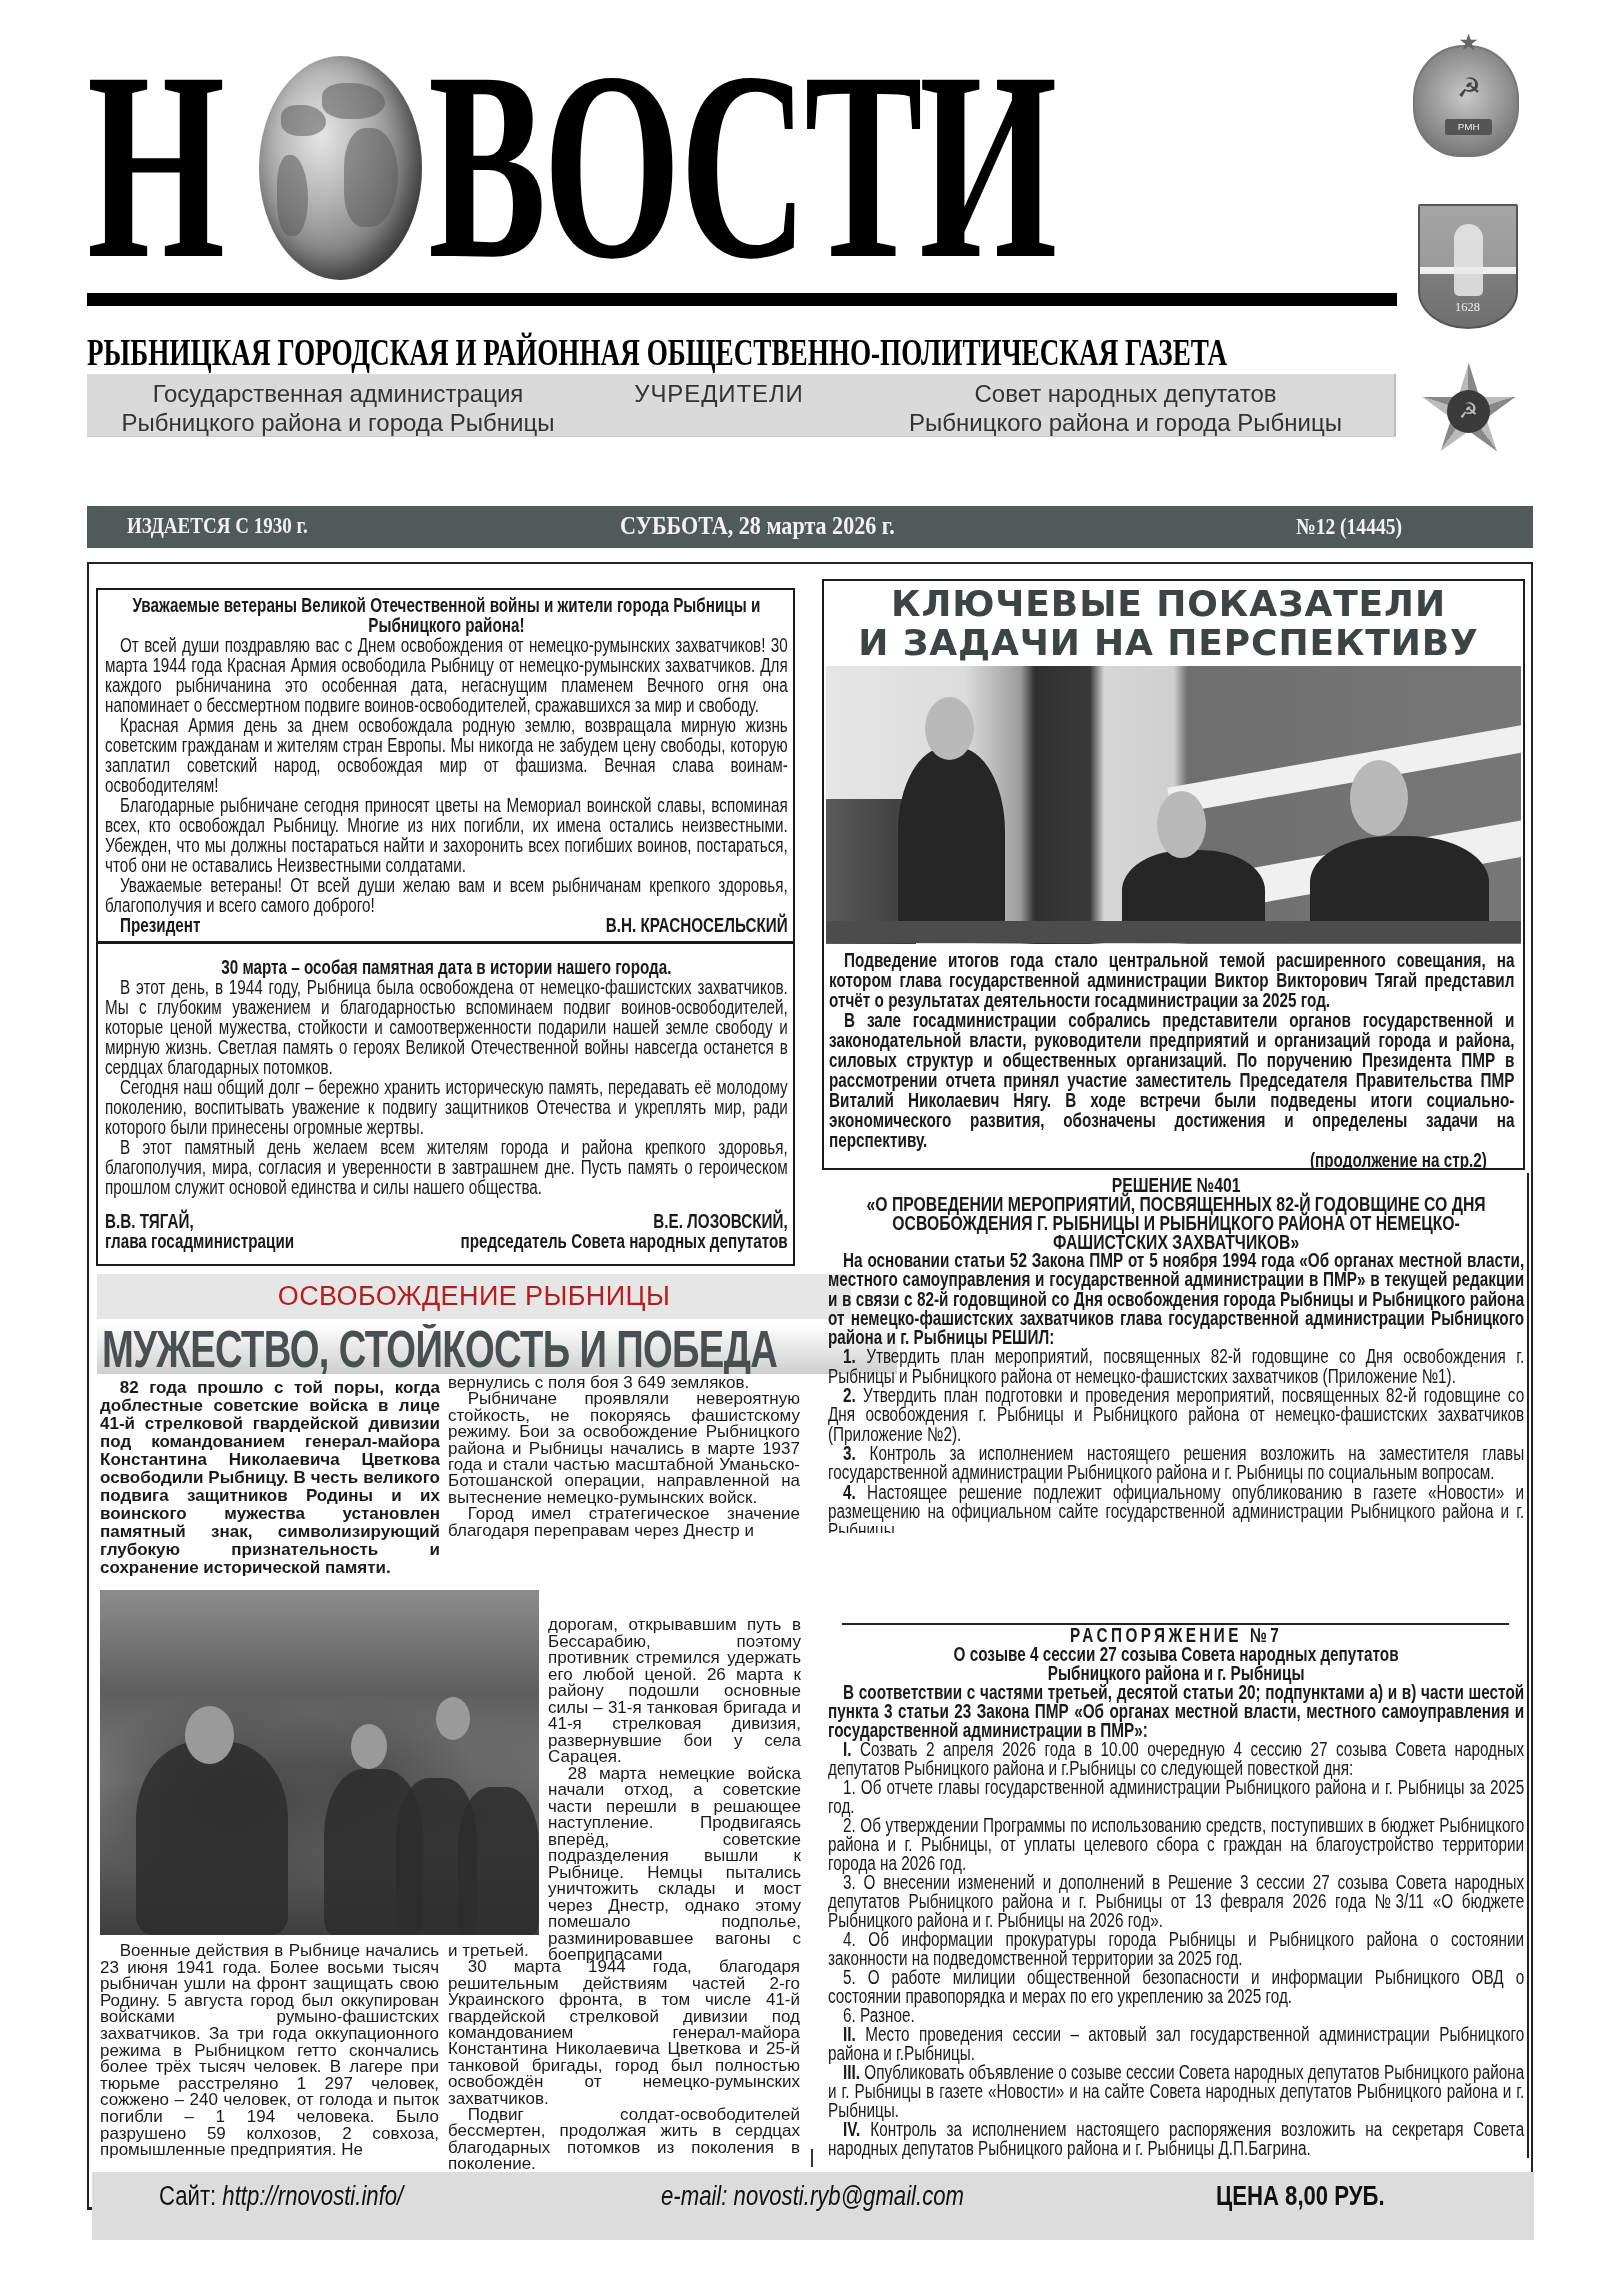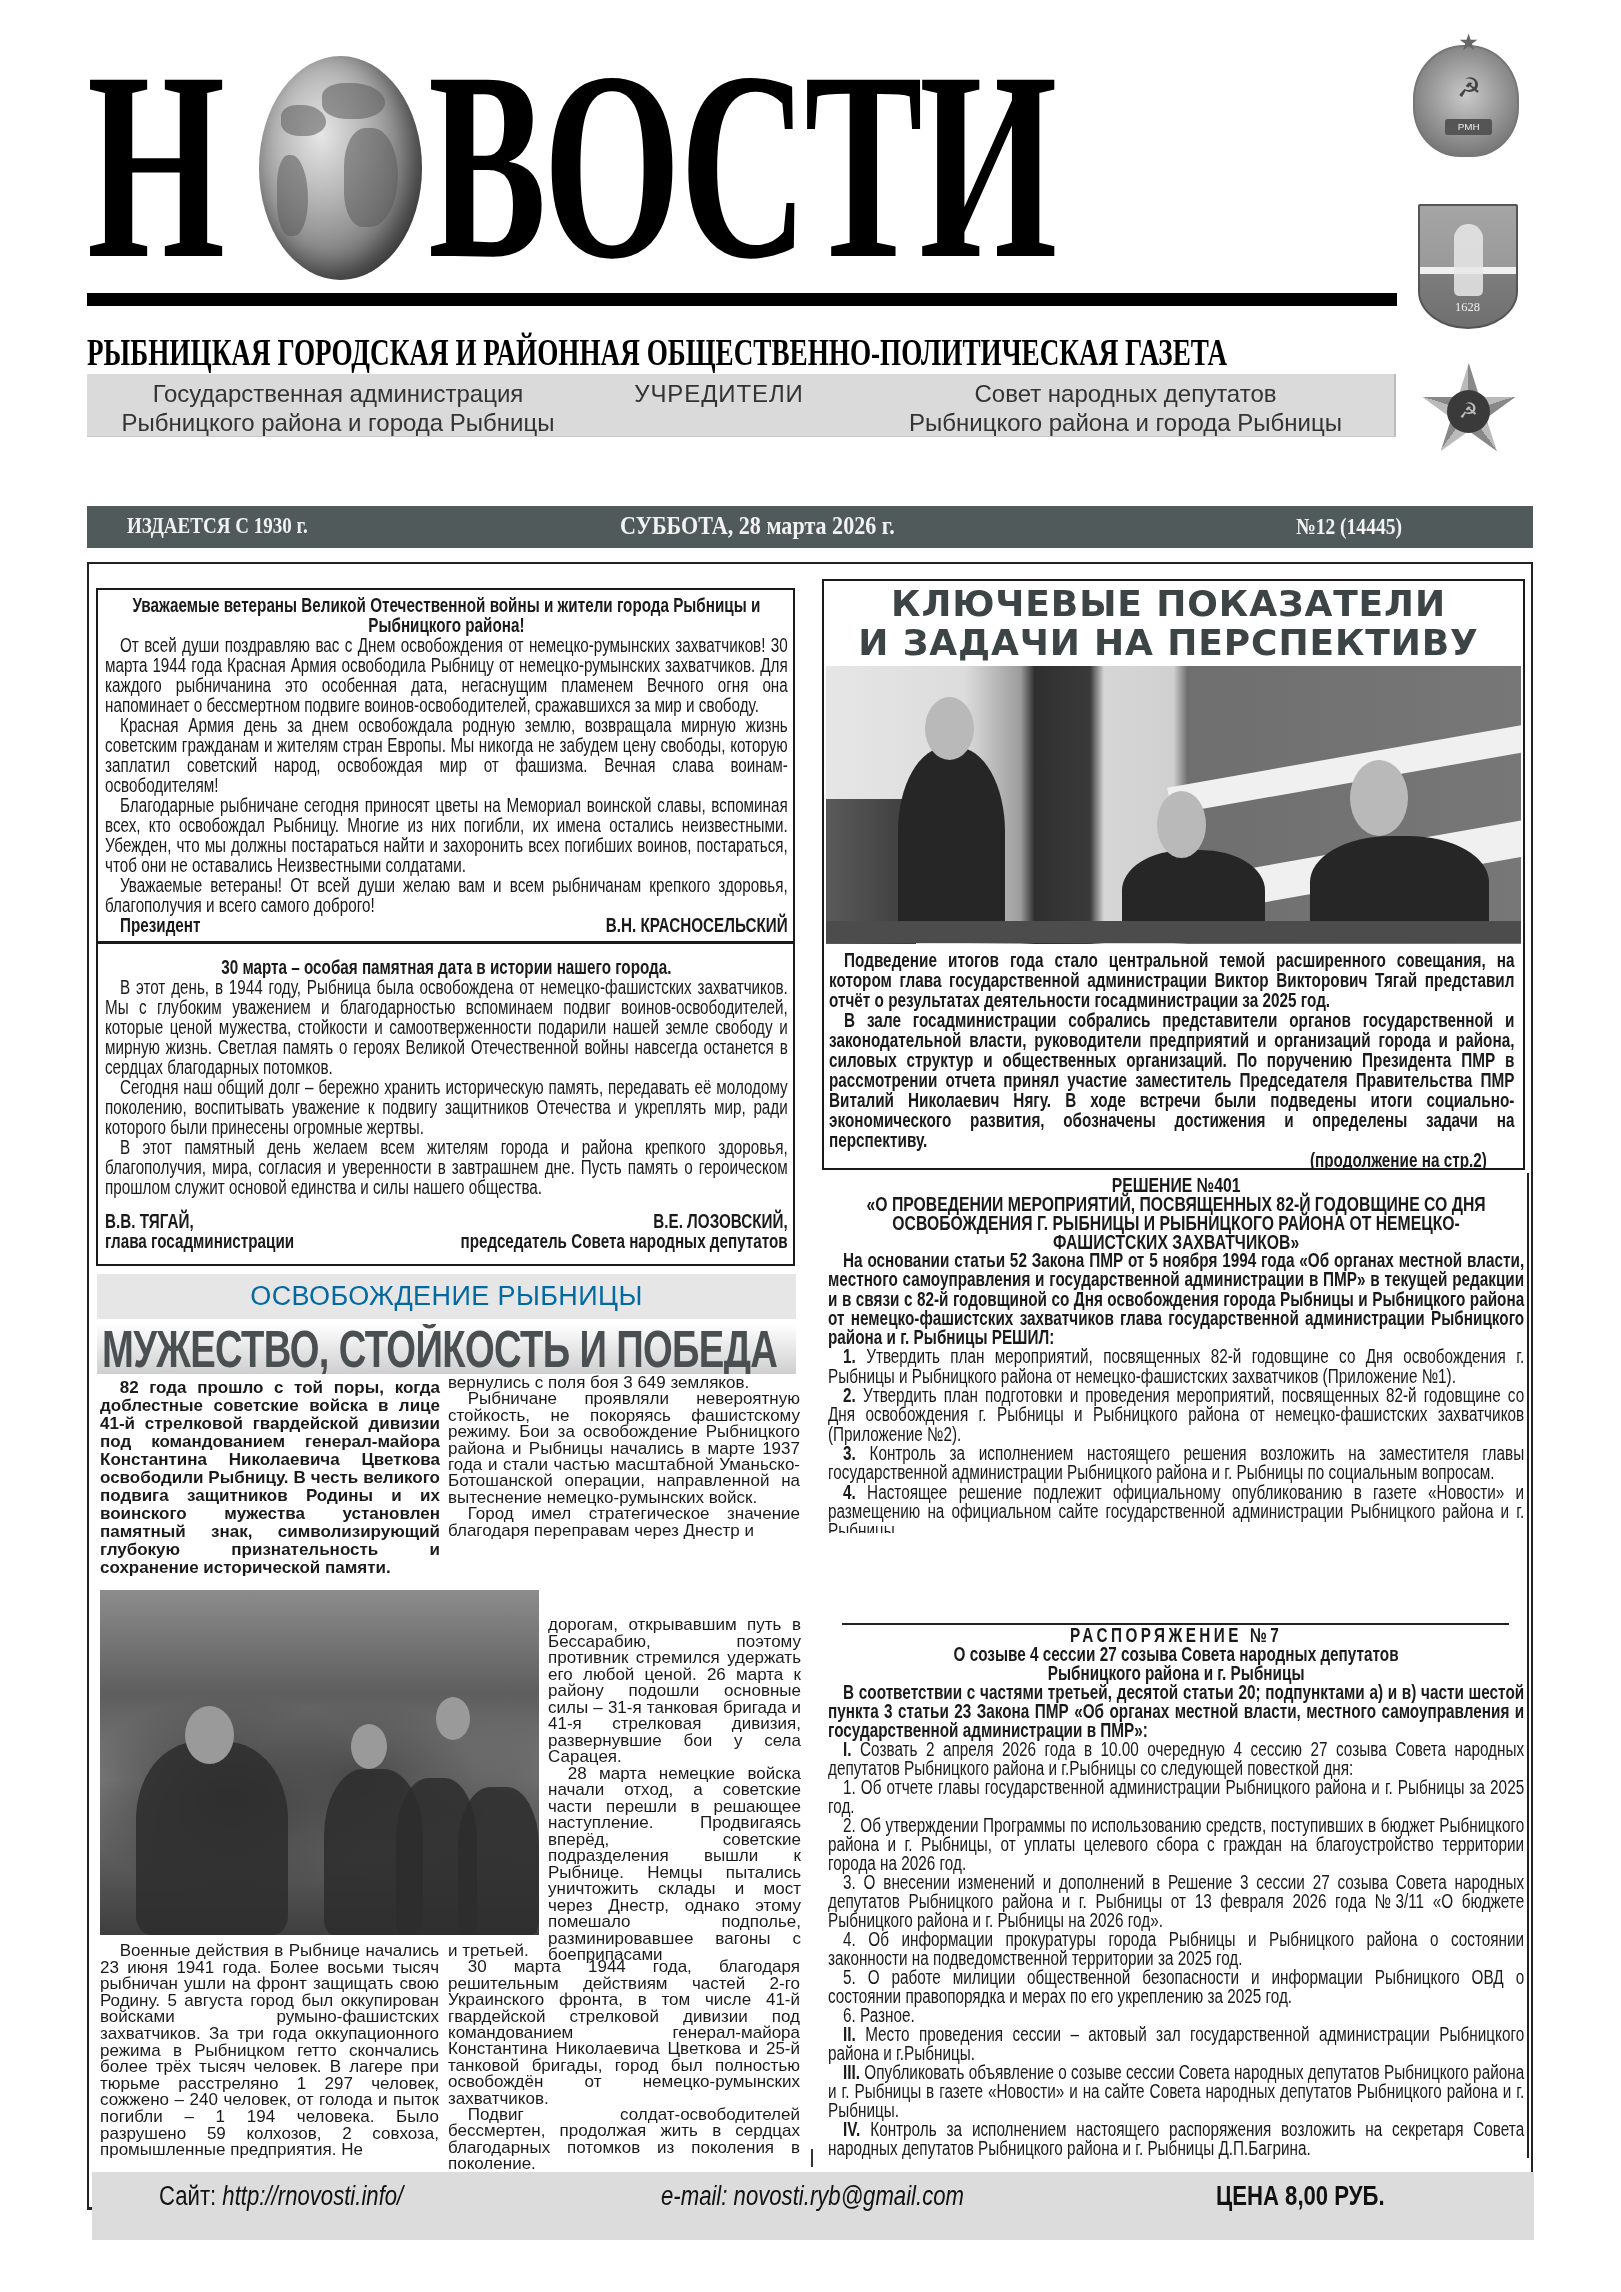--- a/index.html
+++ b/index.html
@@ -87,23 +87,23 @@
   #greeting { left: 96px; top: 588px; width: 699px; height: 355px; }
   #greeting .box-inner { left: 7.2px; top: 5.4px; width: 896px; transform: scaleX(0.762); }
   #greeting .txt { font-size: 20px; line-height: 20px; }
 
   #memorial { left: 96px; top: 942px; width: 699px; height: 324px; }
   #memorial .box-inner { left: 7.2px; top: 12.5px; width: 896px; transform: scaleX(0.762); }
   #memorial .txt { font-size: 20px; line-height: 20px; }
   #memorial .sig-block { margin-top: 14.3px; }
 
   
-  .lib-kicker { position: absolute; left: 97px; top: 1274px; width: 699px; height: 45px; background: #e6e6e7; text-align: center; font-size: 27px; line-height: 45px; color: #0369a1; letter-spacing: 0.4px; }
+  .lib-kicker { position: absolute; left: 97px; top: 1274px; width: 754px; height: 45px; background: #e6e6e7; text-align: center; font-size: 27px; line-height: 45px; color: #b91c1c; letter-spacing: 0.4px; }
   .lib-title {
-    position: absolute; left: 97px; top: 1324px; width: 699px; height: 50px;
+    position: absolute; left: 97px; top: 1324px; width: 800px; height: 50px;
     background: linear-gradient(180deg, #ffffff 0%, #e9e9e9 45%, #cfcfcf 100%);
     overflow: hidden;
   }
   .lib-title span {
     position: absolute; left: 5.4px; top: -1.8px; font-family: "Liberation Sans", sans-serif; font-weight: 700; font-size: 52px; line-height: 54px;
     color: #4a5052; white-space: nowrap; transform: scaleX(0.735); transform-origin: left top; letter-spacing: -0.9px;
   }
 
   
   .col-text { position: absolute; font-family: "Liberation Sans", sans-serif; color: #1a1a1a; text-align: justify; }

